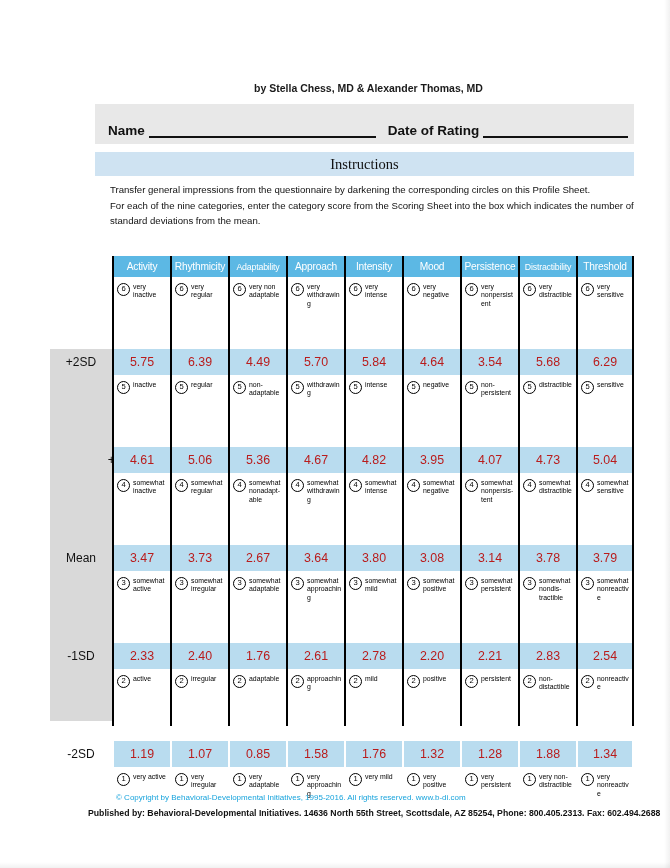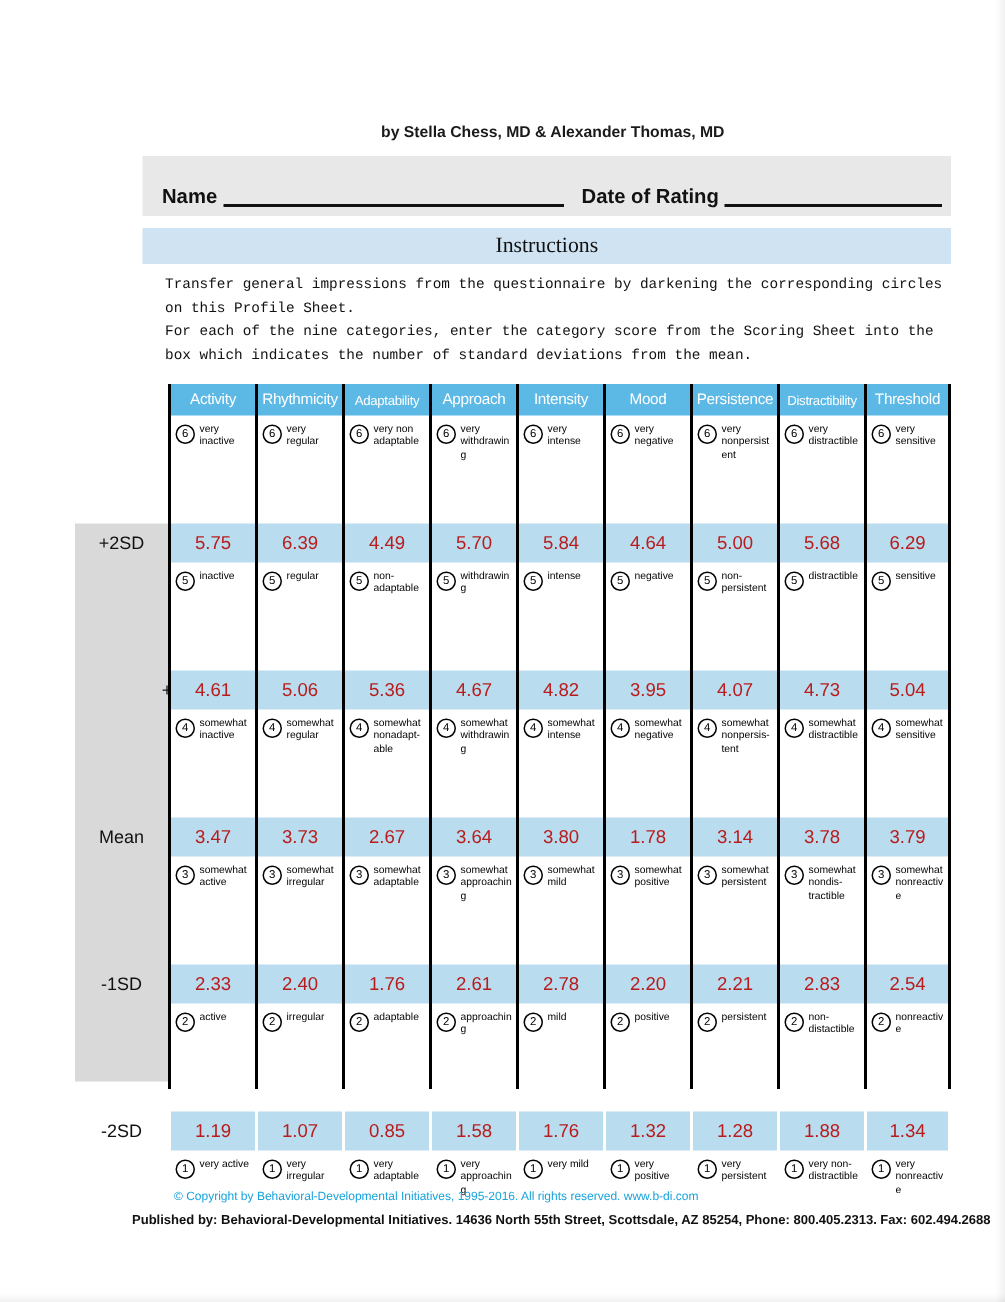--- a/index.html
+++ b/index.html
@@ -60,21 +60,21 @@
 
   
   .instr-band{
     position:absolute;left:95px;top:152px;width:539px;height:24px;
     background:#cfe3f2;
     display:flex;align-items:center;justify-content:center;
     font-size:14.5px;color:#111;font-family:Liberation Serif, serif;
   }
   .instr-text{
     position:absolute;left:110px;top:182px;width:525px;
-    font-size:9.6px;line-height:1.62;color:#111;font-family:Liberation Mono, monospace;
+    font-size:9.6px;line-height:1.62;color:#111;
   }
 
   
   .sd-col{
     position:absolute;left:50px;top:349px;width:62px;height:372px;
     background:#d9d9d9;
   }
   .sd-label{
     position:absolute;left:50px;width:62px;height:26px;
     display:flex;align-items:center;justify-content:center;
@@ -345,21 +345,21 @@
           <div class="cell-score">4.64</div>
           <div class="cell-opt">
             <div class="circle">5</div>
             <div class="opt-label">negative</div>
           </div>
           <div class="cell-score">3.95</div>
           <div class="cell-opt">
             <div class="circle">4</div>
             <div class="opt-label">somewhat negative</div>
           </div>
-          <div class="cell-score">1.78</div>
+          <div class="cell-score">3.08</div>
           <div class="cell-opt">
             <div class="circle">3</div>
             <div class="opt-label">somewhat positive</div>
           </div>
           <div class="cell-score">2.20</div>
           <div class="cell-opt">
             <div class="circle">2</div>
             <div class="opt-label">positive</div>
           </div>
           <div class="cell-score">1.32</div>
@@ -367,21 +367,21 @@
             <div class="circle">1</div>
             <div class="opt-label">very positive</div>
           </div>
         </div>
         <div class="col">
           <div class="col-head">Persistence</div>
           <div class="cell-opt first">
             <div class="circle">6</div>
             <div class="opt-label">very nonpersistent</div>
           </div>
-          <div class="cell-score">5.00</div>
+          <div class="cell-score">3.54</div>
           <div class="cell-opt">
             <div class="circle">5</div>
             <div class="opt-label">non-persistent</div>
           </div>
           <div class="cell-score">4.07</div>
           <div class="cell-opt">
             <div class="circle">4</div>
             <div class="opt-label">somewhat nonpersis-tent</div>
           </div>
           <div class="cell-score">3.14</div>

